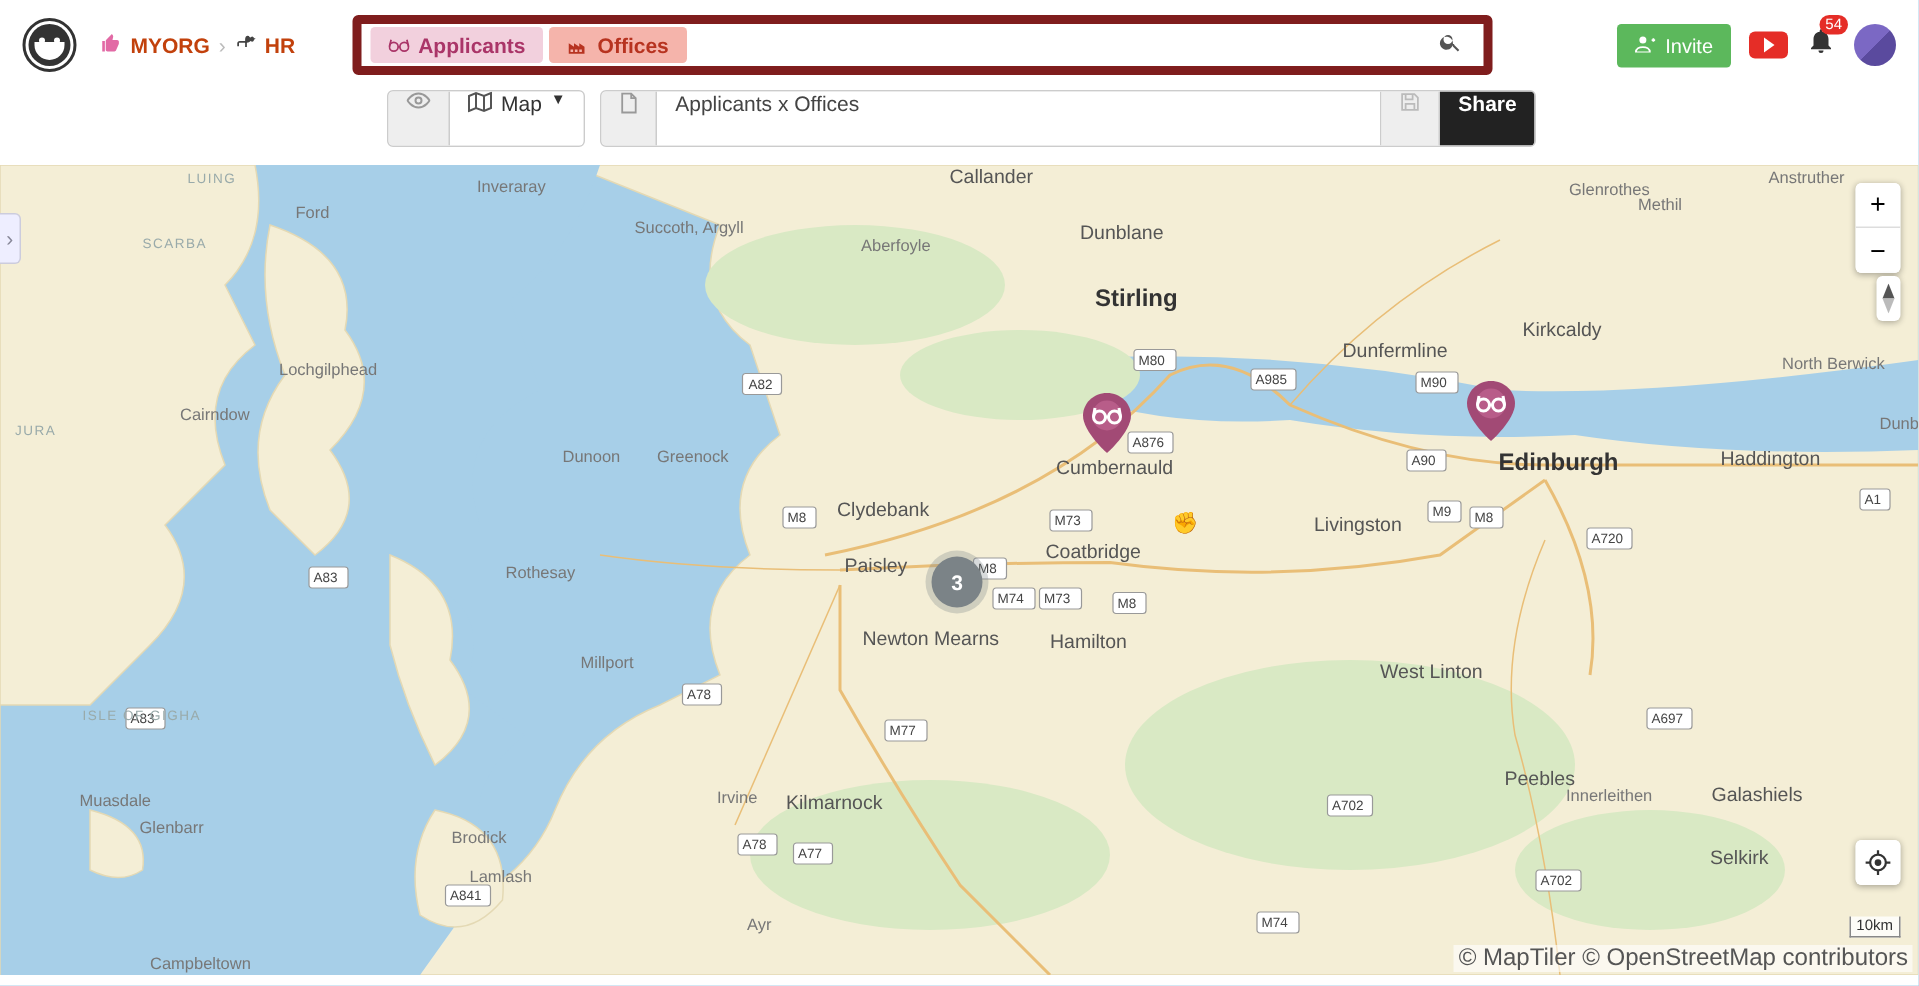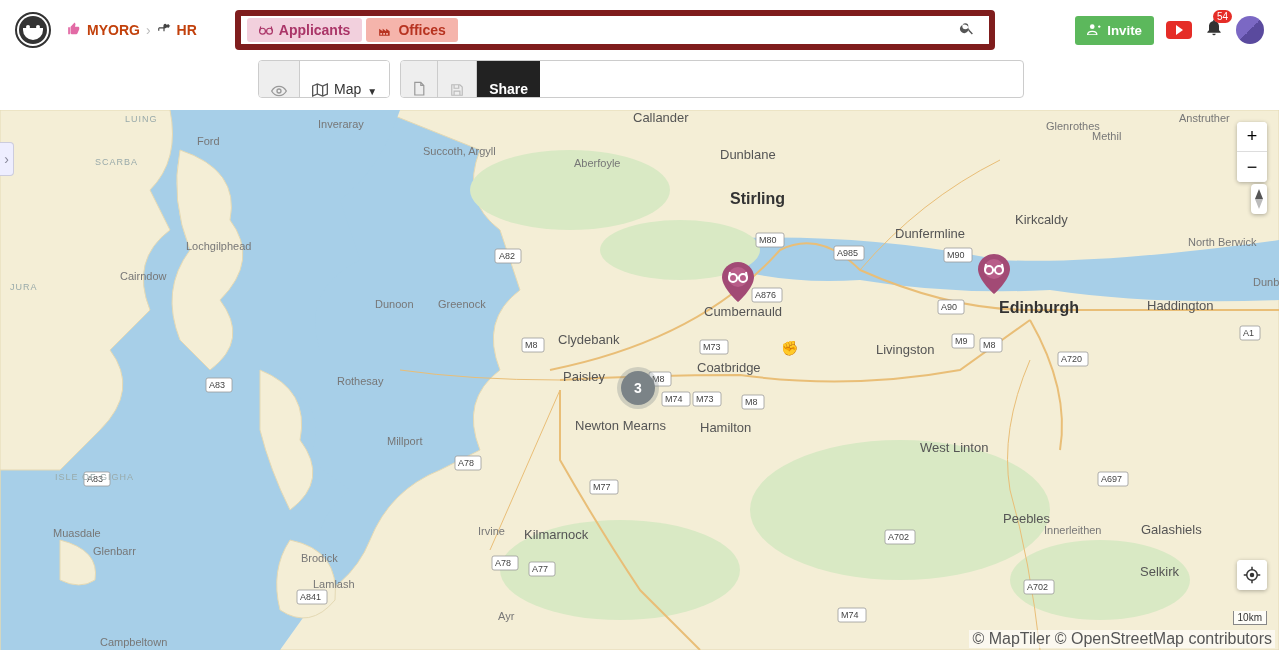--- a/index.html
+++ b/index.html
@@ -14,29 +14,29 @@
   .chev{color:#bbb}
   .thumb{color:#e26aa5}
   .horse{color:#444}
   .searchbar{flex:1;display:flex;align-items:center;border:6px solid #7f1d1d;border-radius:4px;height:40px;padding:0 6px;margin-left:30px;margin-right:10px;max-width:760px}
   .tag{display:flex;align-items:center;gap:6px;padding:4px 12px;border-radius:3px;font-weight:700;margin-right:4px}
   .tag.appl{background:#f2d0dd;color:#aa3568}
   .tag.off{background:#f5b4ab;color:#b73320}
   .tag svg{display:block}
   .mag{margin-left:auto;color:#555;padding:0 8px;font-size:16px;cursor:pointer}
   .right{display:flex;align-items:center;gap:12px;margin-left:auto}
-  .invite{background:#5cb85c;color:#fff;border:none;border-radius:3px;padding:7px 12px;font-weight:700;display:flex;align-items:center;gap:6px;cursor:pointer}
+  .invite{background:#5cb85c;color:#fff;border:none;border-radius:3px;padding:7px 12px;font-weight:400;display:flex;align-items:center;gap:6px;cursor:pointer}
   .yt{width:26px;height:18px;background:#e52d27;border-radius:4px;position:relative}
   .yt::after{content:"";position:absolute;left:10px;top:4px;border-left:7px solid #fff;border-top:5px solid transparent;border-bottom:5px solid transparent}
   .bell{position:relative;color:#333;font-size:22px;cursor:pointer}
   .badge{position:absolute;top:-6px;right:-8px;background:#e52d27;color:#fff;font-size:10px;padding:1px 4px;border-radius:8px;font-weight:400}
   .avatar{width:28px;height:28px;border-radius:50%;background:linear-gradient(135deg,#7b68c4 50%,#5a4a9e 50%)}
   .row2{display:flex;align-items:center;padding:0 15px 12px 258px;gap:10px}
   .grp{display:flex;border:1px solid #ccc;border-radius:4px;overflow:hidden;height:38px}
-  .grp>*{display:flex;align-items:flex-end;padding:0 12px;background:#fff;border-right:1px solid #ccc}
+  .grp>*{display:flex;align-items:flex-start;padding:0 12px;background:#fff;border-right:1px solid #ccc}
   .grp>*:last-child{border-right:none}
   .grp .muted{background:#eee;color:#999}
   .grp .title{flex:1;min-width:470px;color:#444}
   .sharebtn{background:#222;color:#fff;font-weight:700;cursor:pointer}
   .mapwrap{position:relative;width:100%;height:540px;background:#d4e8c8;overflow:hidden}
   .mapwrap svg.map{width:100%;height:100%;display:block}
   .land{fill:#f4eed6;stroke:#e4d9b4;stroke-width:1}
   .water{fill:#a7cfe8}
   .forest{fill:#d9e9c4}
   .road{fill:none;stroke:#e9be77;stroke-width:2}
@@ -146,20 +146,21 @@
       <span>Map</span>
       <span style="font-size:10px">▼</span>
     </span>
   </div>
   <div class="grp" style="flex:0 1 624px">
     <span class="muted">
       <svg width="12" height="16" viewBox="0 0 20 24" fill="none" stroke="#999" stroke-width="2">
           <path d="M3 1h10l5 5v16H3V1z M13 1v5h5"></path>
         </svg>
     </span>
+    <span class="title">Applicants x Offices</span>
     <span class="muted">
       <svg width="14" height="14" viewBox="0 0 24 24" fill="none" stroke="#bbb" stroke-width="2">
           <path d="M3 3h14l4 4v14H3V3z M7 3v6h8V3 M7 21v-7h10v7"></path>
         </svg>
     </span>
     <span class="sharebtn">Share</span>
   </div>
 </div>
 
 <div class="mapwrap">

